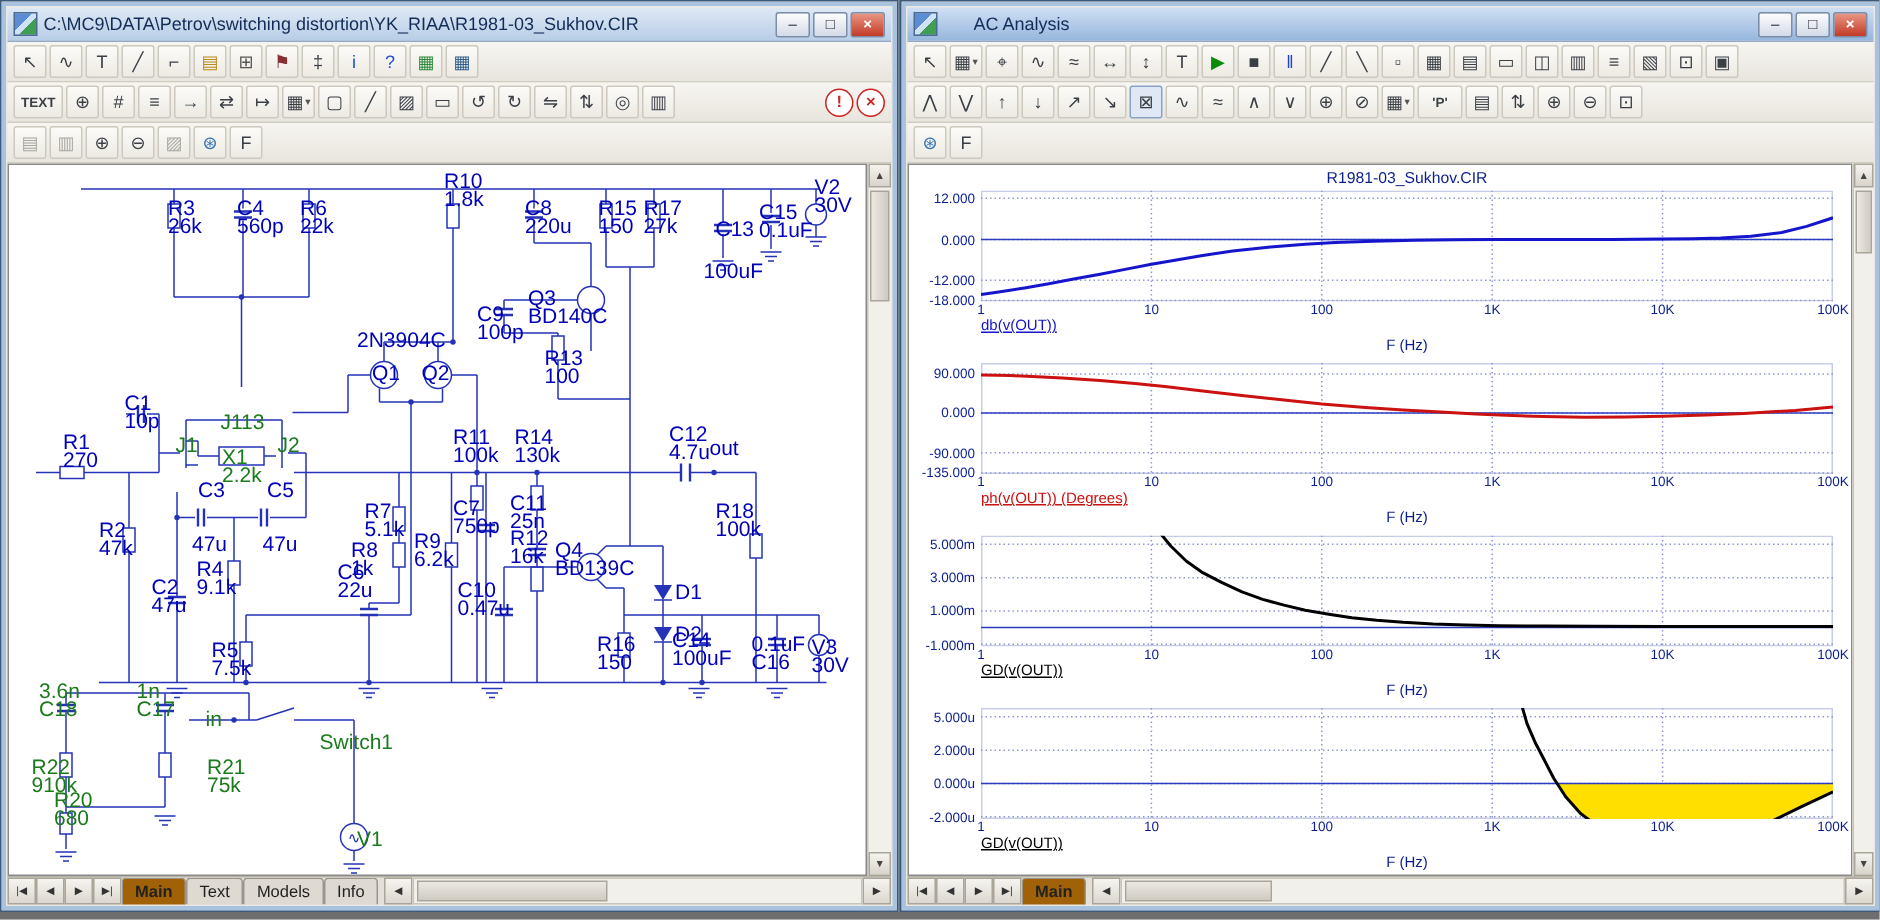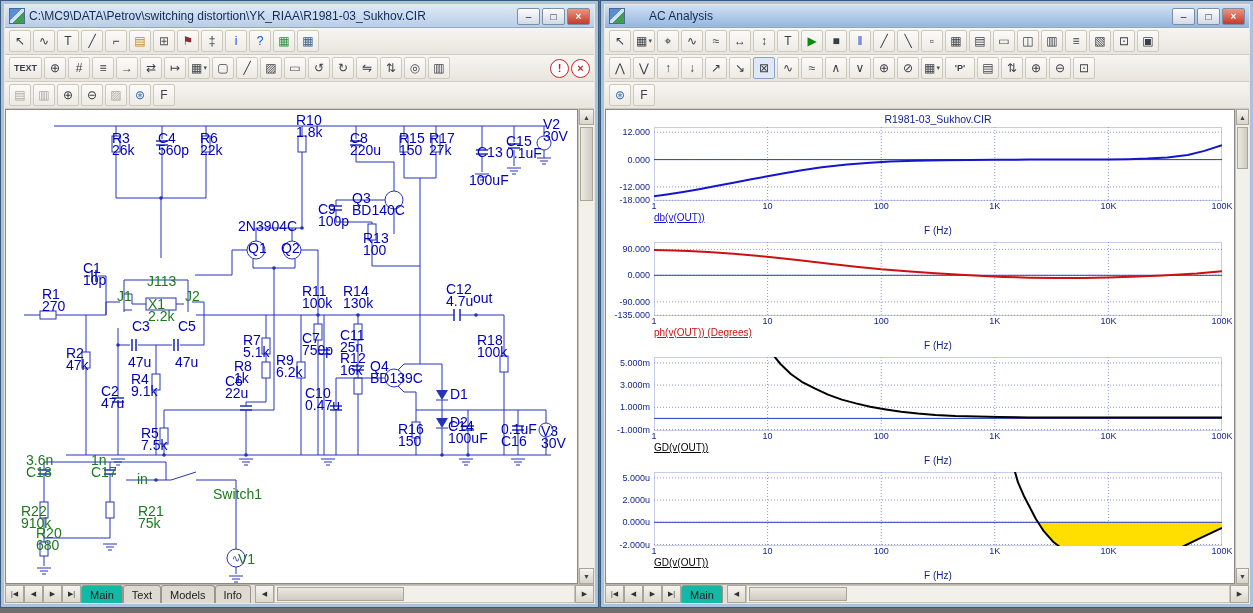--- a/index.html
+++ b/index.html
@@ -43,21 +43,21 @@
   .sbtn{height:14px;font-size:7px;display:flex;align-items:center;justify-content:center;
         background:linear-gradient(#f6f4f0,#d8d4cb);border:1px solid #a9a598;color:#444;}
   .vtrack{flex:1;position:relative;}
   .vthumb{position:absolute;left:1px;right:1px;top:2px;height:72px;
           background:linear-gradient(90deg,#ece9e2,#cfcbc1);border:1px solid #a9a598;}
   .bottombar{height:18px;display:flex;align-items:stretch;background:#e4e0d8;border-top:1px solid #b8b4aa;}
   .navbtn{width:17px;font-size:7px;display:flex;align-items:center;justify-content:center;
           border:1px solid #a9a598;background:linear-gradient(#f6f4f0,#dcd8cf);color:#333;}
   .tab{padding:0 8px;font-size:11px;display:flex;align-items:center;color:#222;
        border:1px solid #9a968c;border-bottom:none;background:#dedad2;border-radius:3px 3px 0 0;}
-  .tab.sel{background:#14b8a6;font-weight:normal;}
+  .tab.sel{background:#a16207;font-weight:bold;}
   .hscroll{flex:1;display:flex;margin-left:4px;}
   .htrack{flex:1;position:relative;background:#f2f0ea;border:1px solid #c8c4ba;}
   .hthumb{position:absolute;left:2px;top:1px;bottom:1px;width:42%;
           background:linear-gradient(#ece9e2,#cfcbc1);border:1px solid #a9a598;}
   .plots{flex:1;background:#fff;border:1px solid #8a8a8a;overflow:hidden;padding:3px 0 0 2px;}
   .plot-title{margin-left:46px;width:568px;text-align:center;font-size:10.5px;color:#0c1f8f;}
   .plot-canvas-row{position:relative;height:76px;}
   .yt{position:absolute;left:0;width:42px;text-align:right;font-size:9px;color:#0c1f8f;}
   .xtrow{position:relative;height:11px;margin-left:46px;width:568px;}
   .xt{position:absolute;top:0;transform:translateX(-50%);font-size:9px;color:#0c1f8f;}

